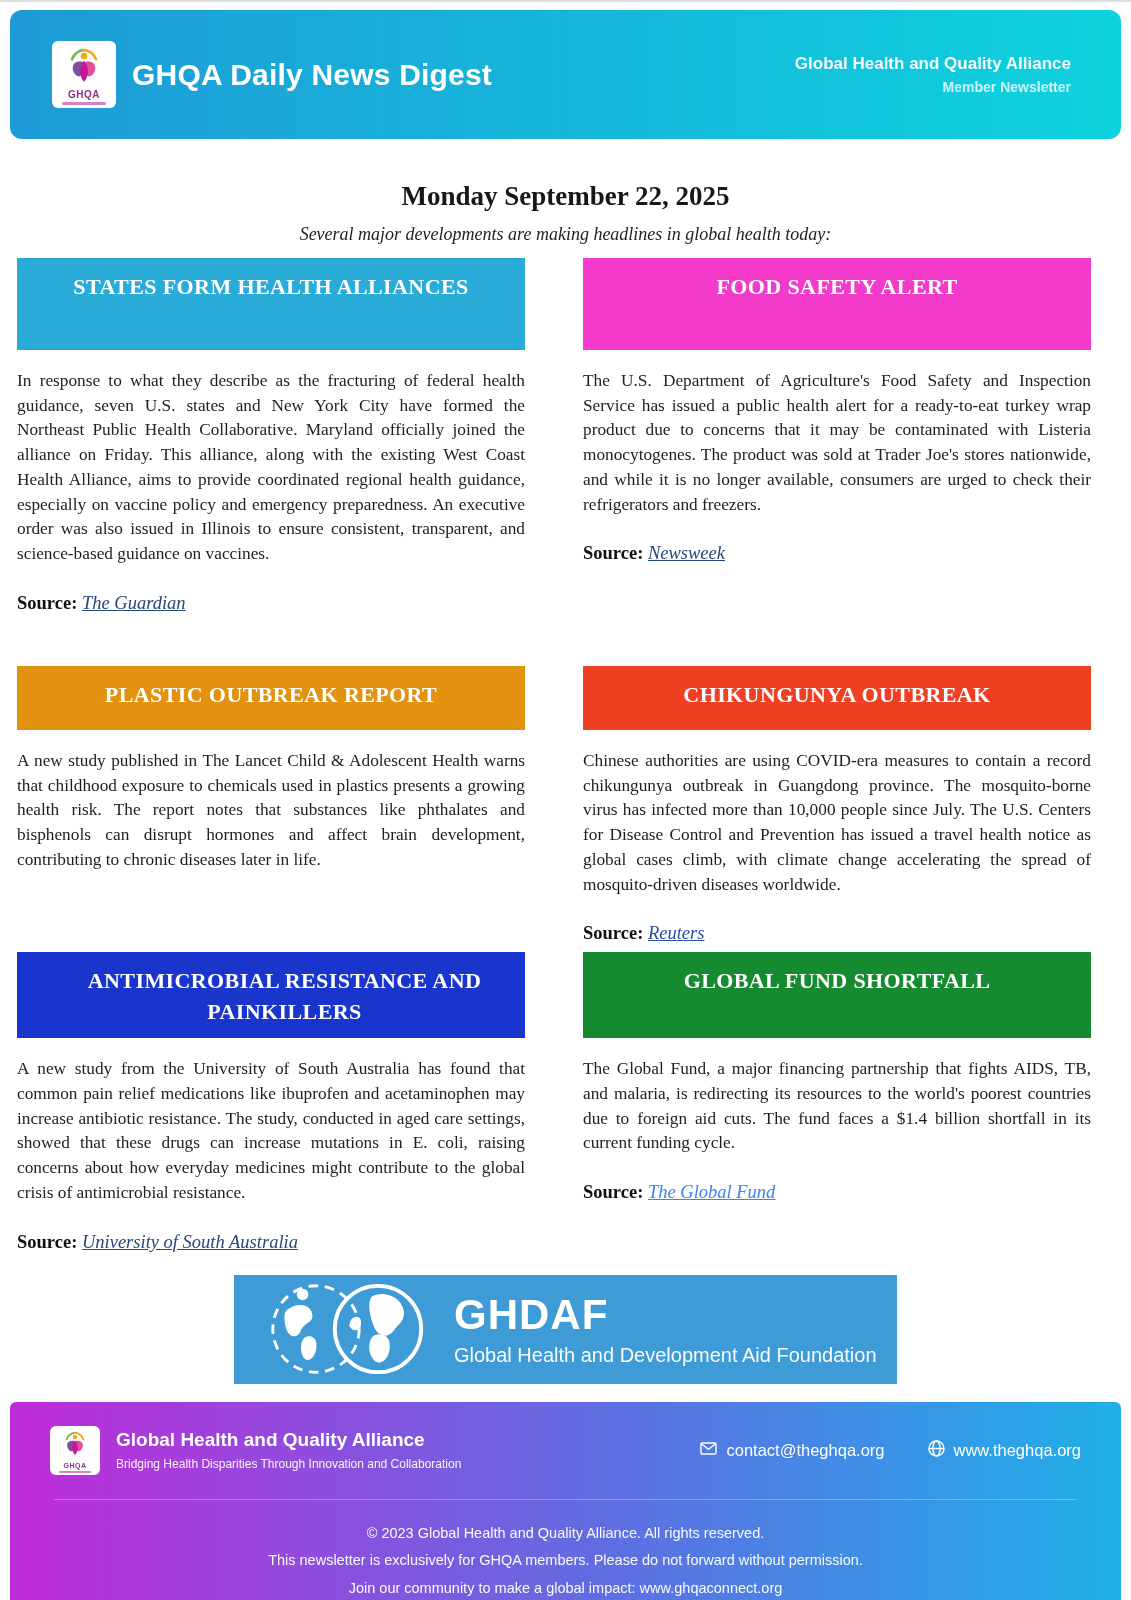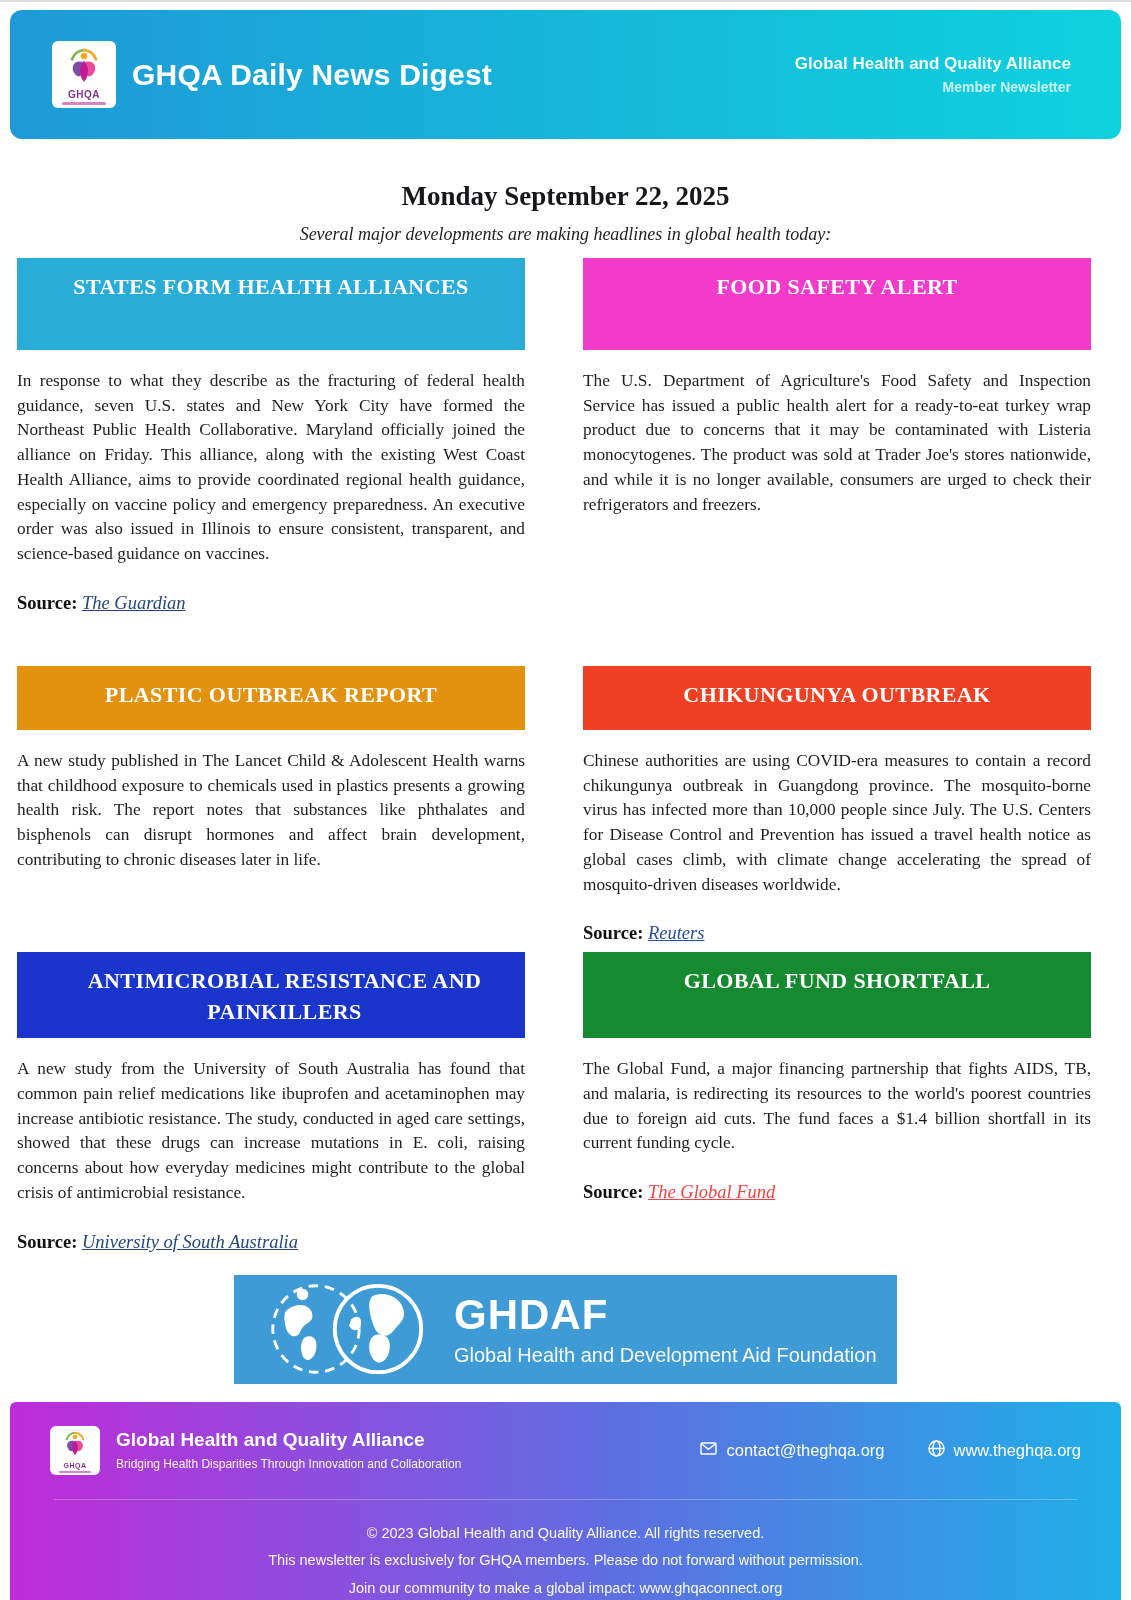--- a/index.html
+++ b/index.html
@@ -138,20 +138,24 @@
       <div class="card-source">
         <span class="src-label">Source:</span>
         <span class="src-link" style="color: rgb(37, 71, 123);">The Guardian</span>
       </div>
     </div>
     <div class="card">
       <div class="card-header" style="background: rgb(242, 59, 202);">
         <h2>FOOD SAFETY ALERT</h2>
       </div>
       <div class="card-body">The U.S. Department of Agriculture's Food Safety and Inspection Service has issued a public health alert for a ready-to-eat turkey wrap product due to concerns that it may be contaminated with Listeria monocytogenes. The product was sold at Trader Joe's stores nationwide, and while it is no longer available, consumers are urged to check their refrigerators and freezers.</div>
+      <div class="card-source">
+        <span class="src-label">Source:</span>
+        <span class="src-link" style="color: rgb(37, 71, 123);">Newsweek</span>
+      </div>
     </div>
   </div>
 
   <div class="card-row row-2">
     <div class="card">
       <div class="card-header" style="background: rgb(226, 146, 14);">
         <h2>PLASTIC OUTBREAK REPORT</h2>
       </div>
       <div class="card-body">A new study published in The Lancet Child &amp; Adolescent Health warns that childhood exposure to chemicals used in plastics presents a growing health risk. The report notes that substances like phthalates and bisphenols can disrupt hormones and affect brain development, contributing to chronic diseases later in life.</div>
     </div>
@@ -178,21 +182,21 @@
         <span class="src-link" style="color: rgb(37, 71, 123); text-align: center;">University of South Australia</span>
       </div>
     </div>
     <div class="card">
       <div class="card-header" style="background: rgb(22, 138, 48);">
         <h2>GLOBAL FUND SHORTFALL</h2>
       </div>
       <div class="card-body">The Global Fund, a major financing partnership that fights AIDS, TB, and malaria, is redirecting its resources to the world's poorest countries due to foreign aid cuts. The fund faces a $1.4 billion shortfall in its current funding cycle.</div>
       <div class="card-source">
         <span class="src-label">Source:</span>
-        <span class="src-link" style="color: #ef4444;">The Global Fund</span>
+        <span class="src-link" style="color: #3b82f6;">The Global Fund</span>
       </div>
     </div>
   </div>
 
 </div>
 
 <div class="ghdaf-banner" style="background: rgb(62, 155, 213);">
   <div class="ghdaf-globes">
     <svg viewBox="0 0 100 100">
       <circle cx="50" cy="50" r="45" fill="none" stroke="#ffffff" stroke-width="3" stroke-dasharray="10 7"></circle>

